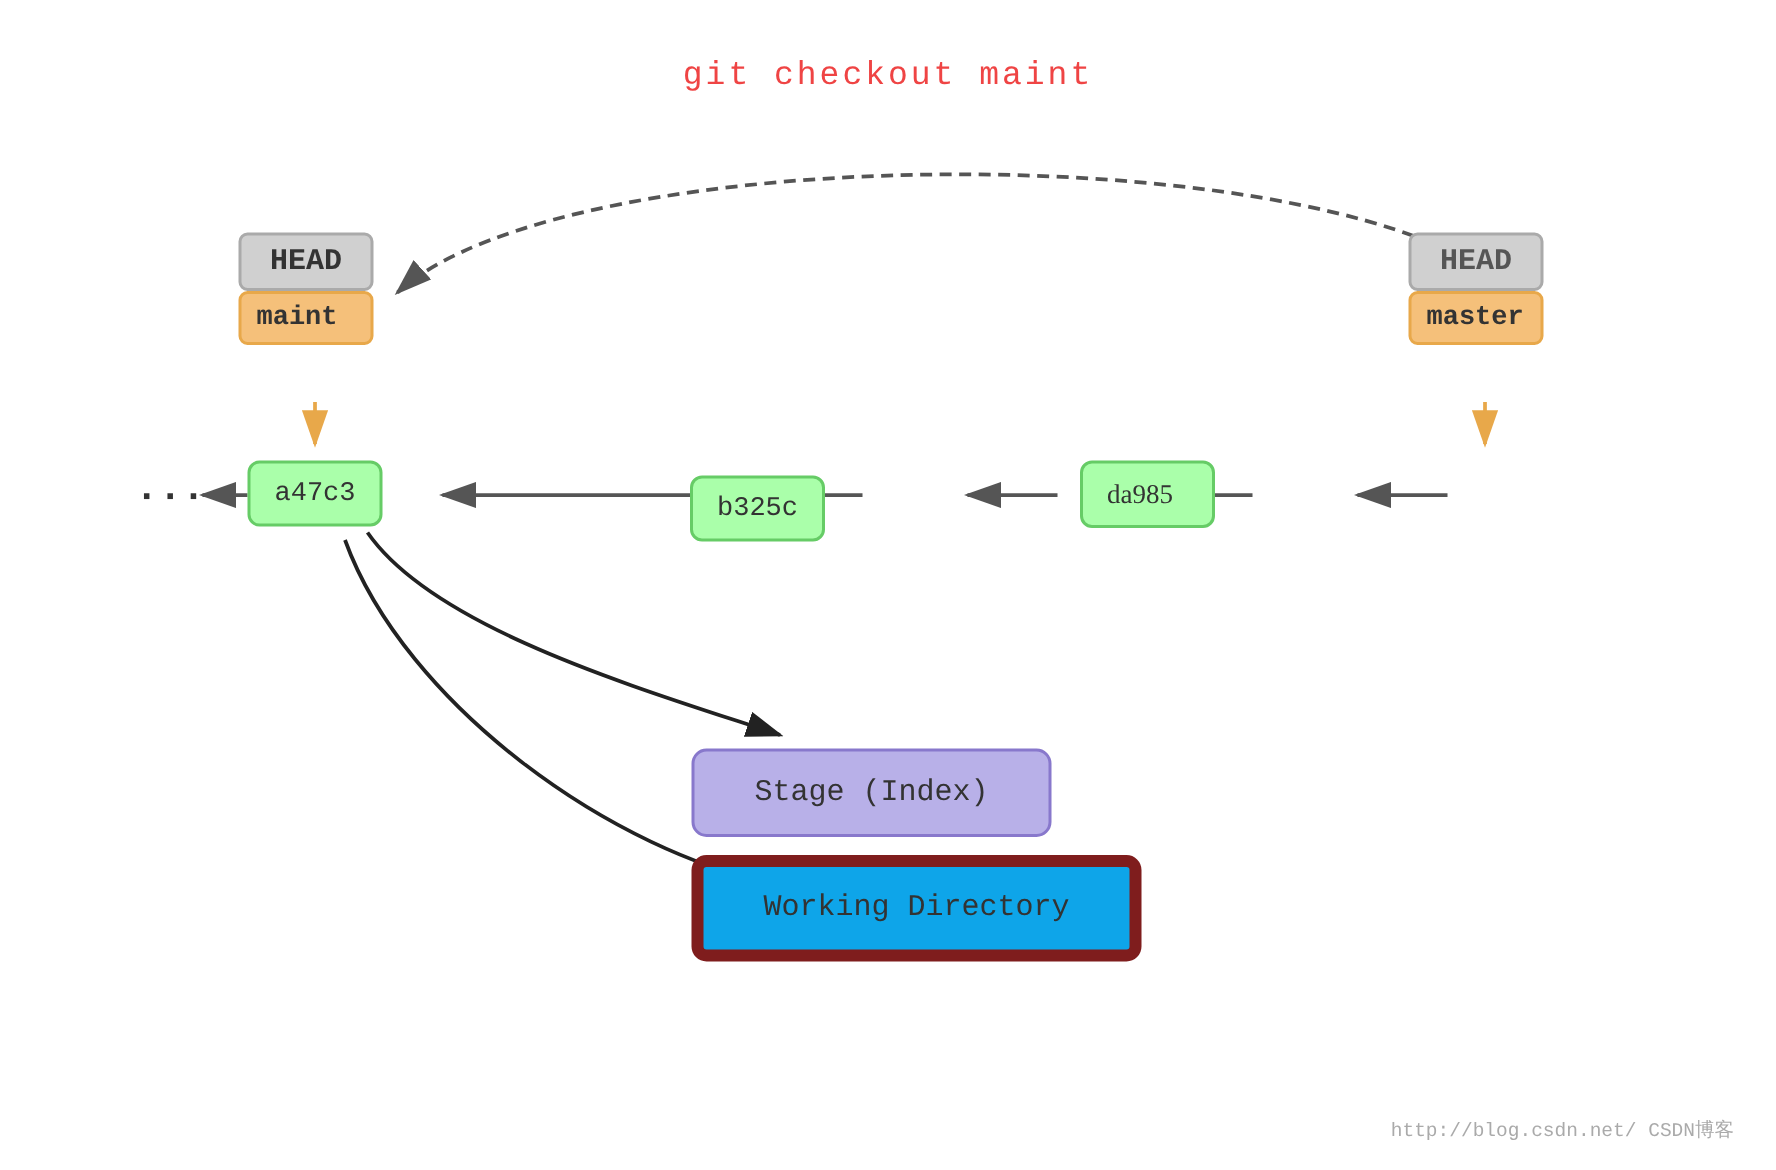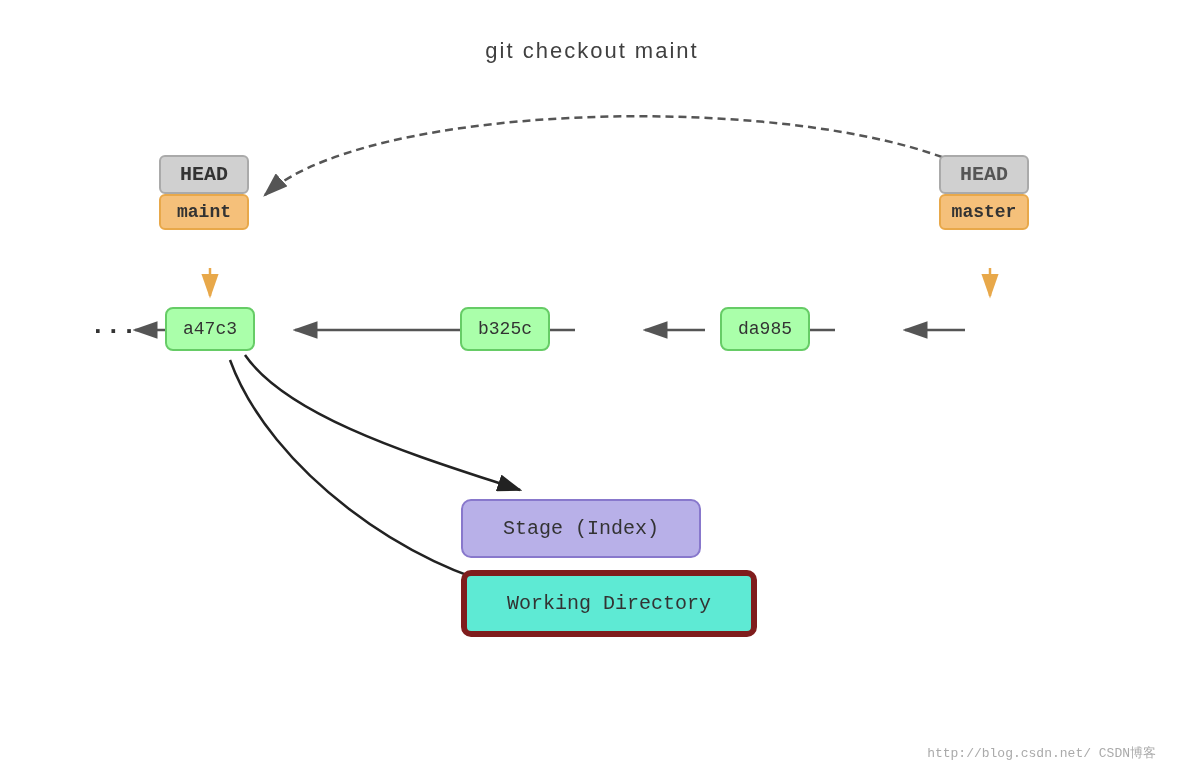--- a/index.html
+++ b/index.html
@@ -18,22 +18,22 @@
       position: relative;
     }
 
     
     .title {
       position: absolute;
       top: 38px;
       left: 50%;
       transform: translateX(-50%);
       font-size: 22px;
-      font-family: Liberation Sans, sans-serif;
-      color: #404040;
+      font-family: Liberation Mono, monospace;
+      color: #ef4444;
       white-space: nowrap;
       letter-spacing: 2px;
     }
 
     
     .head-box {
       position: absolute;
       display: flex;
       flex-direction: column;
       align-items: center;
@@ -57,21 +57,21 @@
     }
 
     .branch-label {
       background: #f5c07a;
       border: 2px solid #e8a84a;
       border-radius: 6px;
       padding: 6px 10px;
       font-size: 18px;
       font-weight: bold;
       color: #333;
-      text-align: center;
+      text-align: left;
       width: 90px;
       margin-top: 0px;
     }
 
     
     .commit-box {
       position: absolute;
       background: #aaffaa;
       border: 2px solid #66cc66;
       border-radius: 8px;
@@ -92,22 +92,22 @@
       padding: 16px 40px;
       font-size: 20px;
       color: #333;
       text-align: center;
       margin-top: 39px;
     }
 
     
     .working-box {
       position: absolute;
-      background: #5eead4;
-      border: 6px solid #7f1d1d;
+      background: #0ea5e9;
+      border: 8px solid #7f1d1d;
       border-radius: 10px;
       padding: 16px 40px;
       font-size: 20px;
       color: #333;
       text-align: right;
     }
 
     
     .ellipsis {
       position: absolute;
@@ -186,26 +186,26 @@
 
   <div class="head-box" style="left: 945px; top: 155px;">
     <div class="head-label">HEAD</div>
     <div class="branch-label">master</div>
   </div>
 
   <div class="commit-box" style="left: 165px; top: 307px;">
     <span>a47c3</span>
   </div>
 
-  <div class="commit-box" style="left: 460px; top: 307px;">
+  <div class="commit-box" style="left: 460px; top: 317px;">
     <span>b325c</span>
   </div>
 
 
-  <div class="commit-box" style="left: 720px; top: 307px;">
+  <div class="commit-box" style="left: 720px; top: 307px; font-family: Liberation Serif, serif;">
     <span>da985</span>
   </div>
 
 
   <div class="stage-box" style="left: 461px; top: 460px;">Stage (Index)</div>
 
   <div class="working-box" style="left: 461px; top: 570px;">Working Directory</div>
 
   <div class="watermark">http://blog.csdn.net/  CSDN博客</div>
 

